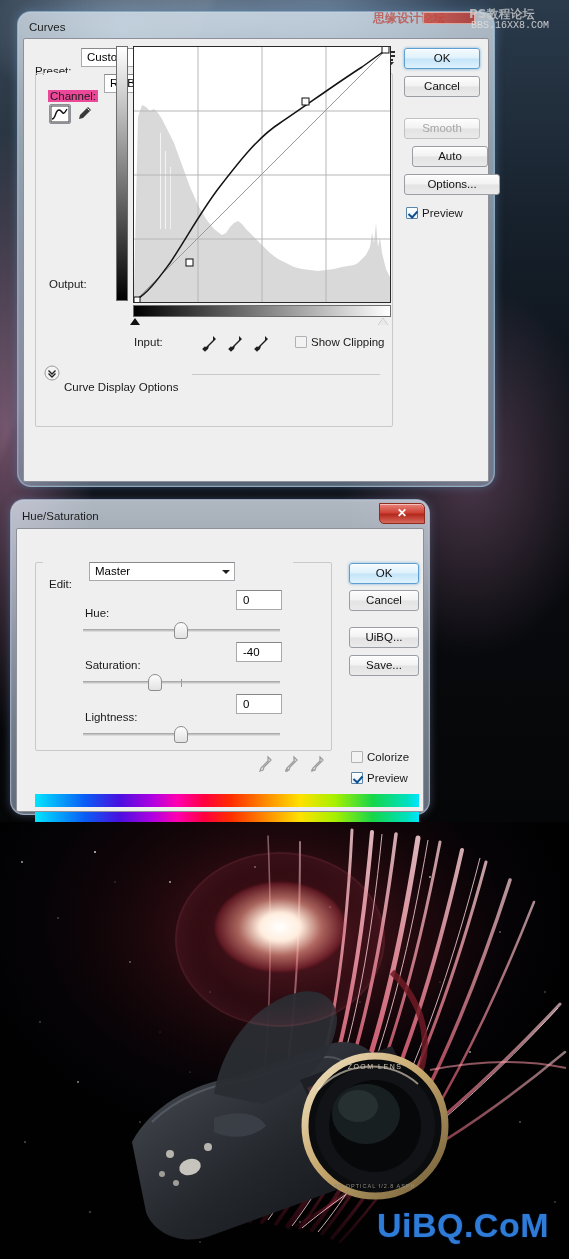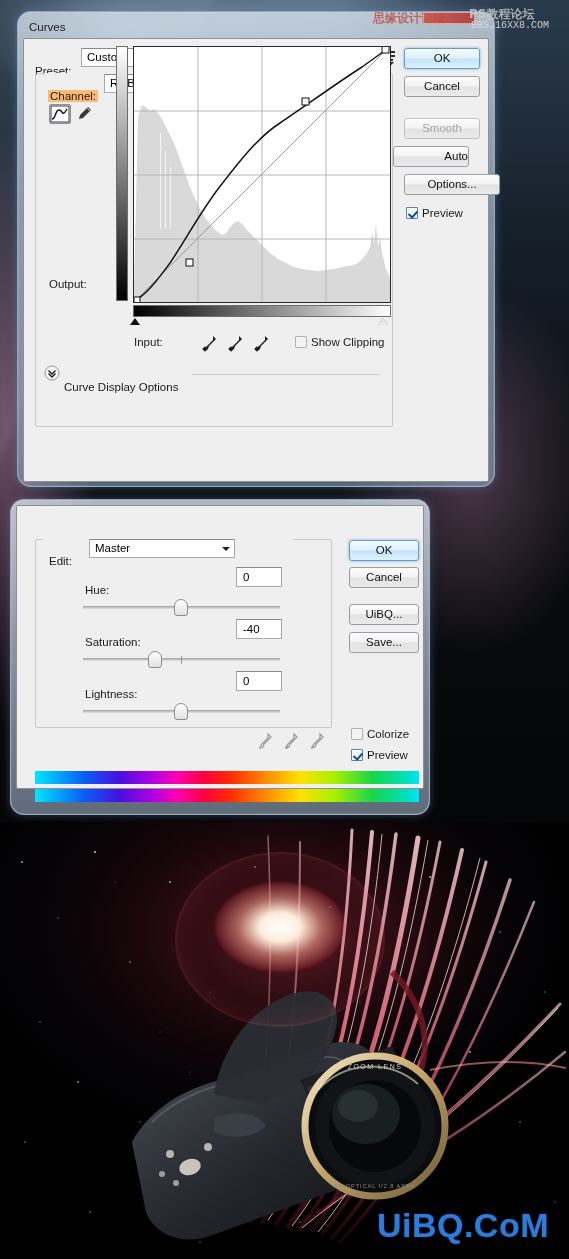--- a/index.html
+++ b/index.html
@@ -292,21 +292,21 @@
         <rect x="5" y="1" width="11" height="2" fill="#2a2a2a"></rect>
         <rect x="0" y="5" width="3" height="2" fill="#2a2a2a"></rect>
         <rect x="5" y="5" width="11" height="2" fill="#2a2a2a"></rect>
         <rect x="0" y="9" width="3" height="2" fill="#2a2a2a"></rect>
         <rect x="5" y="9" width="9" height="2" fill="#2a2a2a"></rect>
         <path d="M10 12 l5 0 l-2.5 3 z" fill="#2a2a2a"></path>
       </svg>
 
       <div class="group" style="left:11px; top:34px; width:358px; height:354px;"></div>
       <div style="position:absolute; left:20px; top:34px; width:200px; height:3px; background:#efefef;"></div>
-      <span class="lbl" style="left:24px; top:39px; background:#fdba74; padding:0 2px;">Channel:</span>
+      <span class="lbl" style="left:24px; top:39px; background:#ec4899; padding:0 2px;">Channel:</span>
       <div class="combo" style="left:80px; top:35px; width:118px;">
         <span>RGB</span>
         <span class="arrow"></span>
       </div>
 
       <div class="tool-btn" style="left:25px; top:65px;">
         <svg width="20" height="18" viewBox="0 0 20 18">
           <rect x="1" y="1" width="18" height="16" fill="#fff" stroke="#3a3a3a"></rect>
           <path d="M2 14 C6 14, 5 5, 9 5 C13 5, 12 13, 17 4" fill="none" stroke="#111" stroke-width="1.4"></path>
         </svg>
@@ -383,29 +383,33 @@
         <circle cx="8" cy="8" r="7" fill="#f4f4f4" stroke="#9a9a9a"></circle>
         <path d="M4.5 5.5 L8 9 L11.5 5.5" fill="none" stroke="#222" stroke-width="1.4"></path>
         <path d="M4.5 8.5 L8 12 L11.5 8.5" fill="none" stroke="#222" stroke-width="1.4"></path>
       </svg>
       <span class="lbl" style="left:40px; top:330px;">Curve Display Options</span>
       <div class="hr-line" style="left:168px; top:335px; width:188px;"></div>
 
       <div class="btn primary" style="left:380px; top:9px; width:76px;">OK</div>
       <div class="btn" style="left:380px; top:37px; width:76px;">Cancel</div>
       <div class="btn disabled" style="left:380px; top:79px; width:76px;">Smooth</div>
-      <div class="btn" style="left:369px; top:107px; width:76px;text-align:right;">Auto</div>
+      <div class="btn" style="left:388px; top:107px; width:76px;">Auto</div>
       <div class="btn" style="left:380px; top:135px; width:96px;">Options...</div>
       <div class="chk on" style="left:382px; top:168px;">
         <span class="box"></span><span>Preview</span>
       </div>
     </div>
   </div>
 
   <div class="dialog dlg-hue">
+    <div class="titlebar">
+      <span>Hue/Saturation</span>
+      <div class="close-btn">✕</div>
+    </div>
 
     <div class="client">
 
       <div class="group" style="left:18px; top:33px; width:297px; height:189px;"></div>
       <div style="position:absolute; left:26px; top:33px; width:250px; height:3px; background:#efefef;"></div>
 
       <span class="lbl" style="left:30px; top:37px; background:#efefef; padding:0 2px;">Edit:</span>
       <div class="combo" style="left:72px; top:33px; width:146px;">
         <span>Master</span>
         <span class="arrow"></span>

